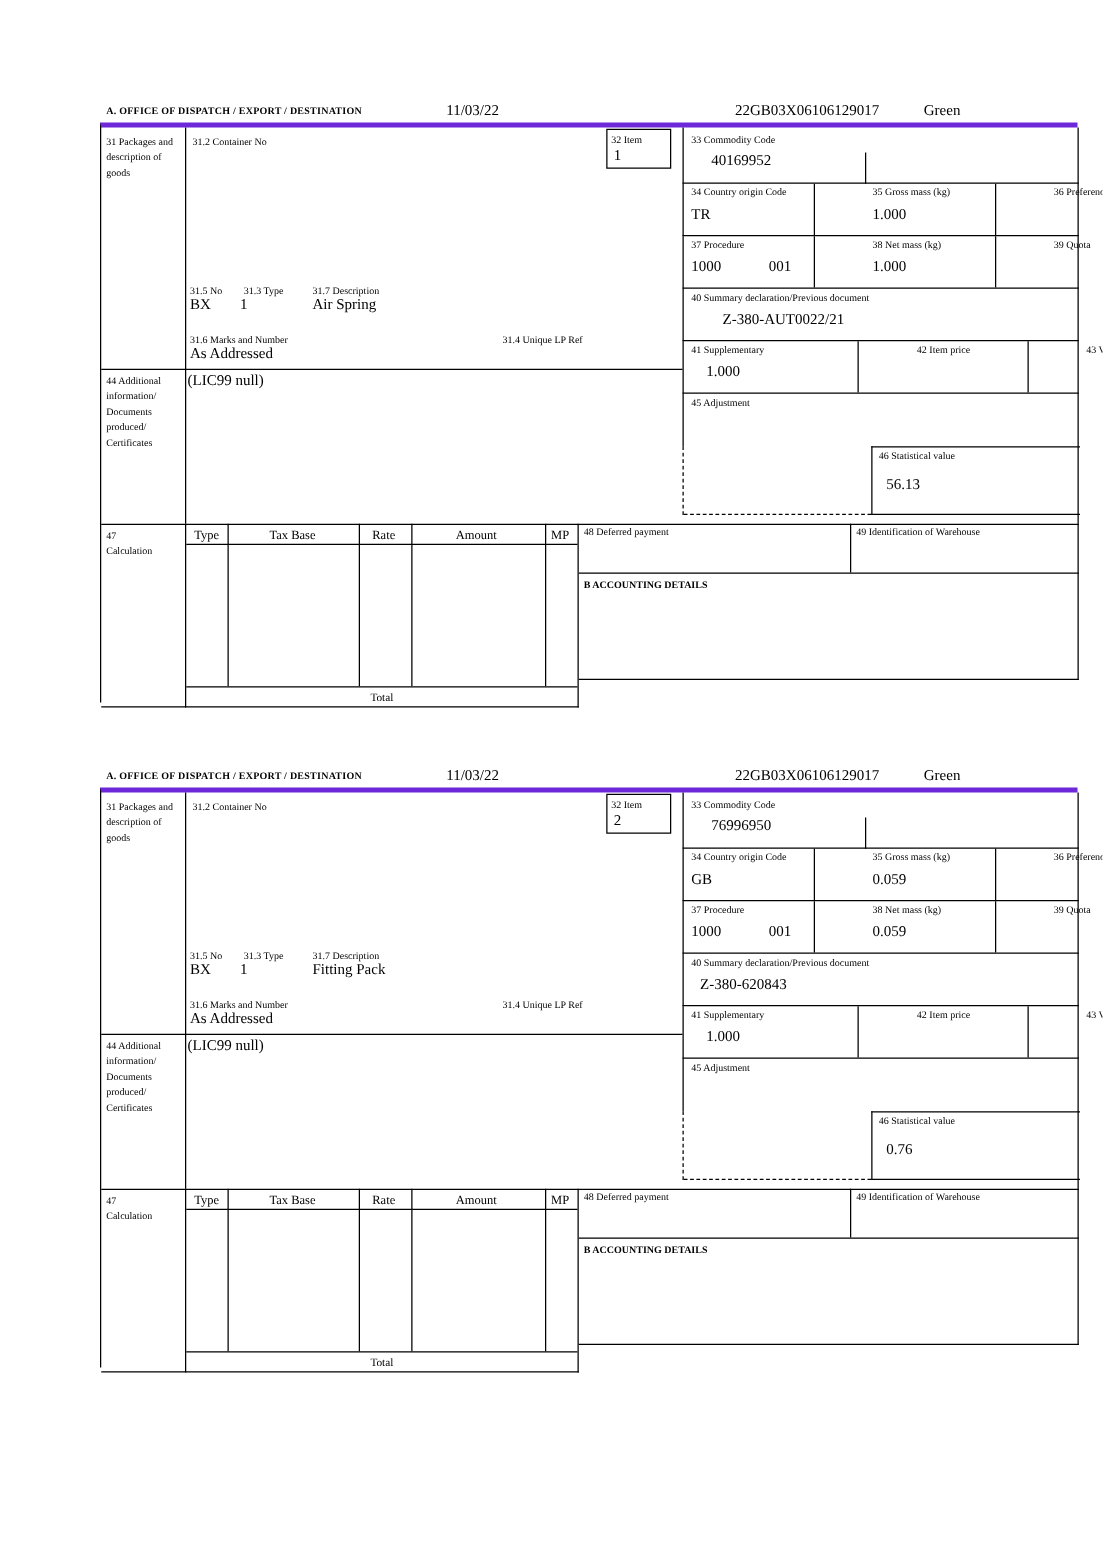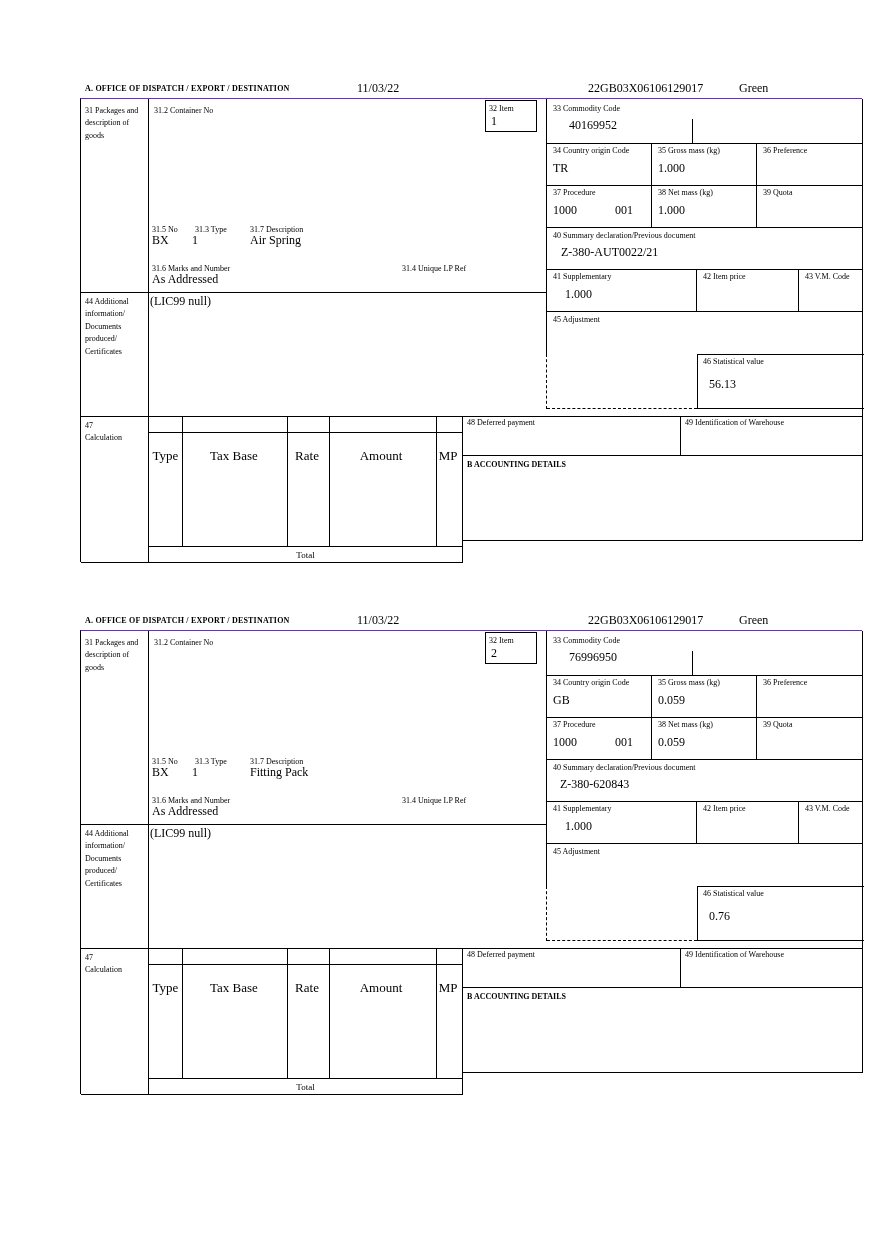--- a/index.html
+++ b/index.html
@@ -14,58 +14,58 @@
   .item-block:nth-of-type(1){ top:80px; }
   .item-block:nth-of-type(2){ top:612px; }
 
   .blk-header { position:absolute; top:0; left:0; width:100%; height:18px; }
   .h-a { position:absolute; left:5px; top:4px; font-size:8px; font-weight:bold; letter-spacing:.2px; white-space:nowrap; }
   .h-date { position:absolute; left:277px; top:1px; font-size:12px; white-space:nowrap; }
   .h-mrn { position:absolute; left:508px; top:1px; font-size:12px; white-space:nowrap; }
   .h-status { position:absolute; left:659px; top:1px; font-size:12px; white-space:nowrap; }
 
   .main { position:absolute; top:18px; left:0; width:782px; height:464px;
-          border-top:1px solid #6d28d9; border-left:1px solid #000; }
+          border-top:4px solid #6d28d9; border-left:1px solid #000; }
 
   .lbl { position:absolute; font-size:8px; line-height:1.55; }
   .val { position:absolute; font-size:12px; line-height:1.1; white-space:nowrap; }
   .hl { position:absolute; height:1px; background:#000; }
   .vl { position:absolute; width:1px; background:#000; }
 
   .lc31 { left:4px; top:6px; width:58px; }
   .lc44 { left:4px; top:197px; width:46px; }
   .lc47 { left:4px; top:321px; width:46px; }
 
   .mid { position:absolute; left:67px; top:0; width:398px; height:317px; border-left:1px solid #000;padding-left:40px; }
   .b32 { position:absolute; left:336px; top:1px; width:52px; height:32px; border:1px solid #000; }
 
   .rc { position:absolute; left:465px; top:0; width:317px; height:310px; }
   .row { position:relative; border-left:1px solid #000; }
   .r33 { height:45px; border-bottom:1px solid #000; }
-  .rB,.rC,.r40,.rE { height:42px; border-bottom:1px solid #000; }
+  .rB,.rC,.r40,.rE { height:42px; border-bottom:1px solid #000;gap:40px; }
   .r45 { height:42px; }
   .rG  { height:55px; border-left:1px dashed #000; }
   .flex { display:flex; }
   .cell { position:relative; border-right:1px solid #000; height:100%; }
   .cell.last { border-right:none; flex:1; }
   .cl { position:absolute; left:6px; top:2px; font-size:8px; white-space:nowrap; }
   .cv { position:absolute; left:6px; top:17px; font-size:12px; white-space:nowrap;text-align:center; }
   .b46 { position:absolute; left:150px; top:0; width:167px; height:55px;
          border:1px solid #000; border-right:none; }
   .dashb { position:absolute; left:0; bottom:0; width:150px; height:0; border-top:1px dashed #000; }
 
   .l-mid   { top:193px; left:0; width:465px; }
   .l-sect  { top:317px; left:0; width:782px; }
   .l-bot   { top:463px; left:0; width:382px; }
   .l-right { left:781px; top:0; height:442px; }
 
   .tax { position:absolute; left:67px; top:317px; width:315px; height:147px;
          border-left:1px solid #000; border-right:1px solid #000; }
   .tax-head { display:flex; height:17px; border-bottom:1px solid #000; }
-  .th { font-size:13px; text-align:center; padding-top:4px;margin-top:28px; }
+  .th { font-size:10px; text-align:center; padding-top:4px; }
   .tax-total { position:absolute; top:130px; left:0; width:100%; height:17px;
                border-top:1px solid #000; text-align:center; font-size:9px; padding-top:3px; }
 
   .br { position:absolute; left:382px; top:317px; width:400px; height:125px; border-bottom:1px solid #000; }
   .br-row { display:flex; height:40px; border-bottom:1px solid #000;text-align:right; }
   .c48 { width:218px; border-right:1px solid #000; position:relative; }
   .c49 { flex:1; position:relative; }
   .bacc { position:relative; height:84px; }
   .bacc .cl { font-weight:bold; top:4px; left:4px; }
 </style>
@@ -141,21 +141,21 @@
           <span class="cl">38 Net mass (kg)</span>
           <span class="cv">1.000</span>
         </div>
         <div class="cell last">
           <span class="cl">39 Quota</span>
         </div>
       </div>
 
       <div class="row r40">
         <span class="lbl" style="left:6px;top:2px">40 Summary declaration/Previous document</span>
-        <span class="val" style="left:14px;top:18px">Z-380-AUT0022/21</span>
+        <span class="val" style="left:31px;top:18px">Z-380-AUT0022/21</span>
       </div>
 
       <div class="row rE flex">
         <div class="cell" style="width:150px">
           <span class="cl">41 Supplementary</span>
           <span class="cv" style="left:18px">1.000</span>
         </div>
         <div class="cell" style="width:102px">
           <span class="cl">42 Item price</span>
         </div>

